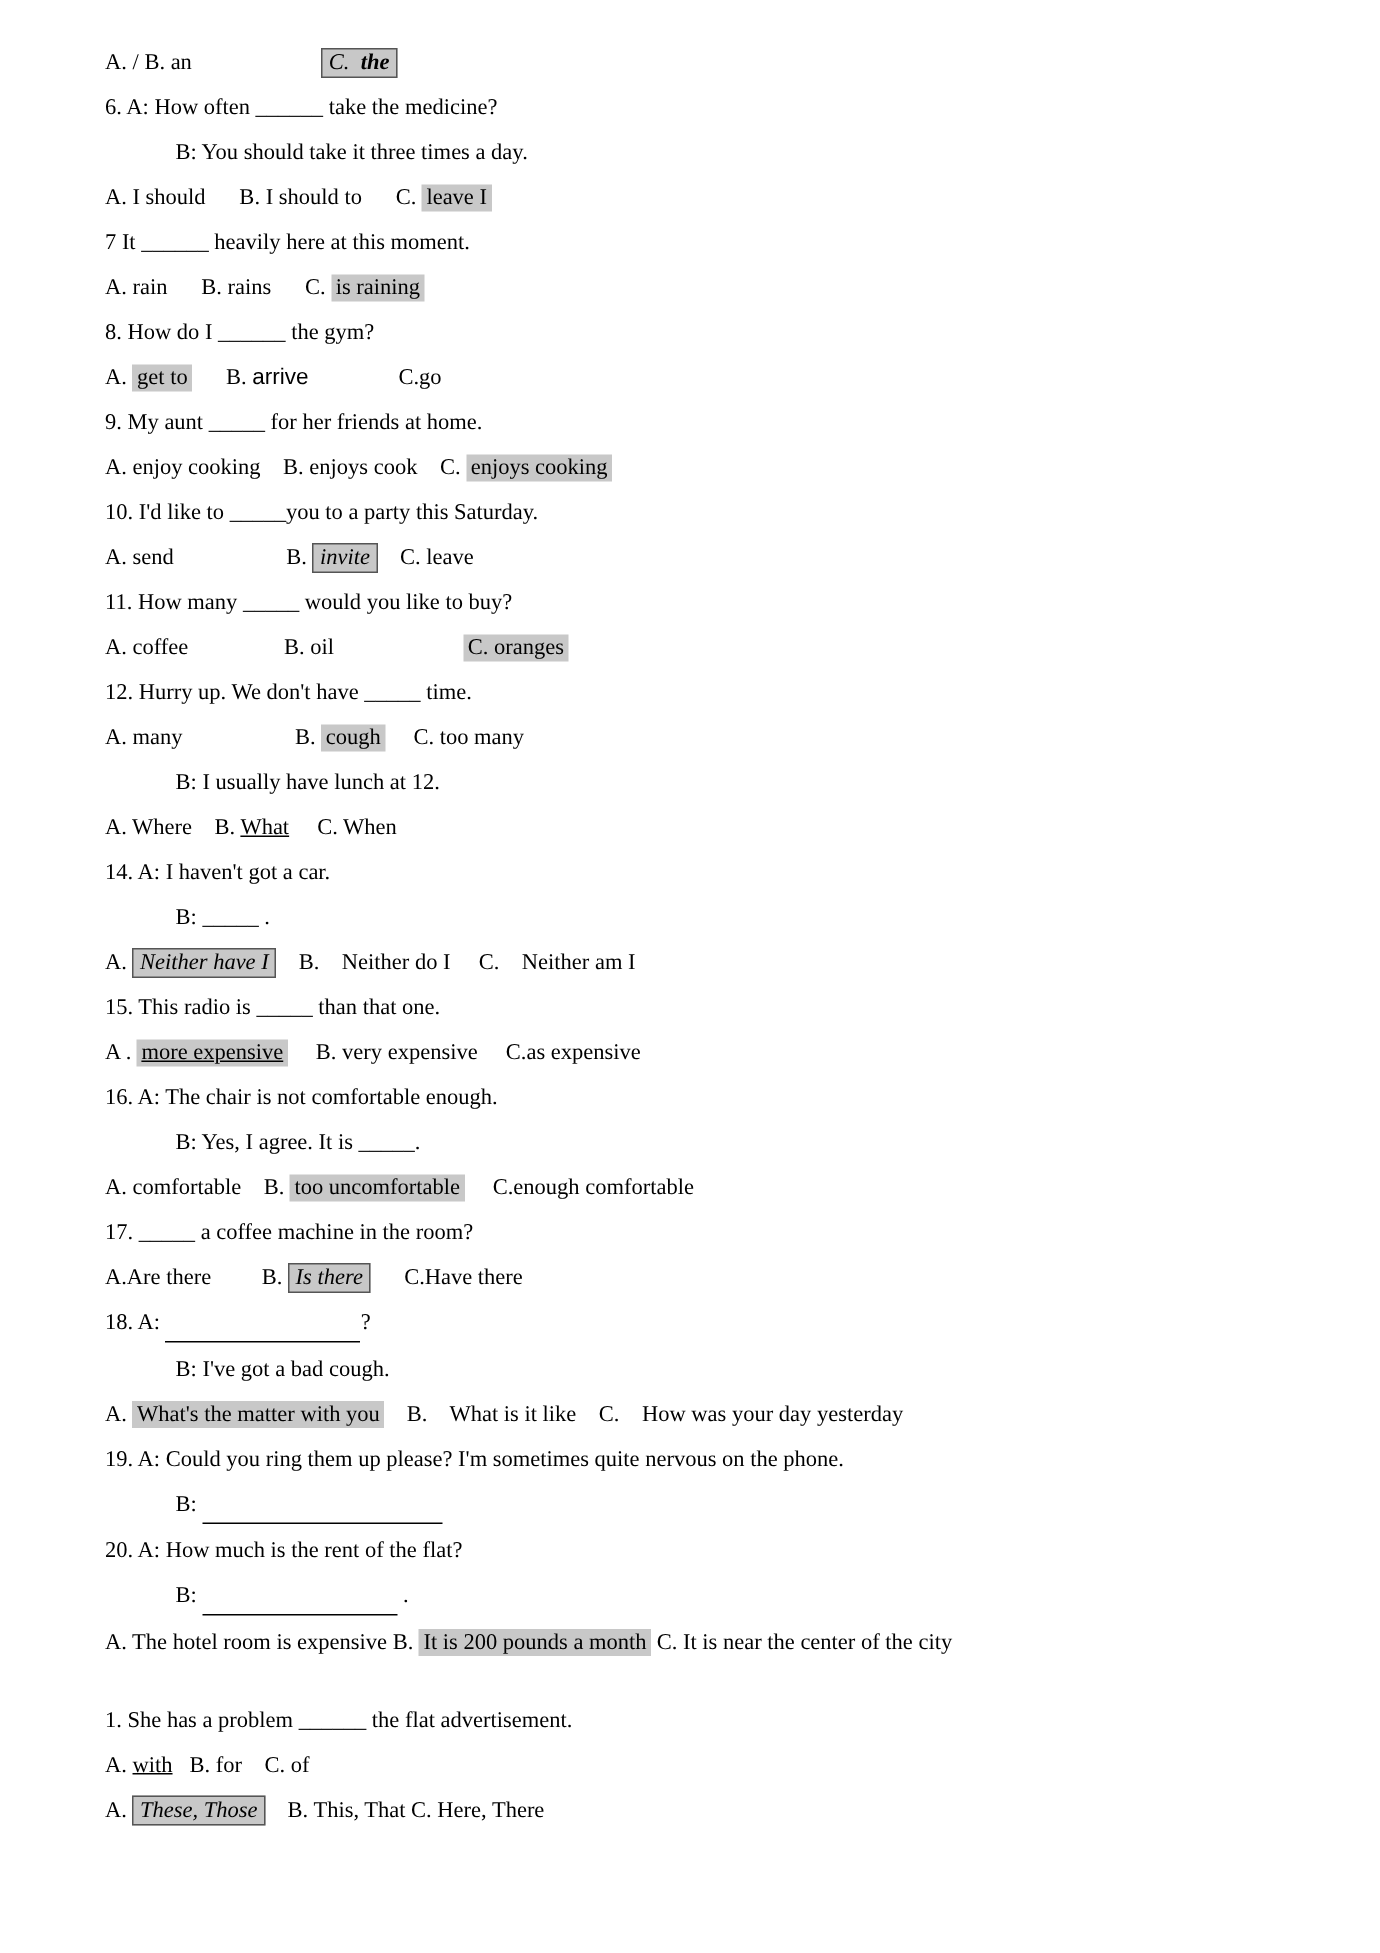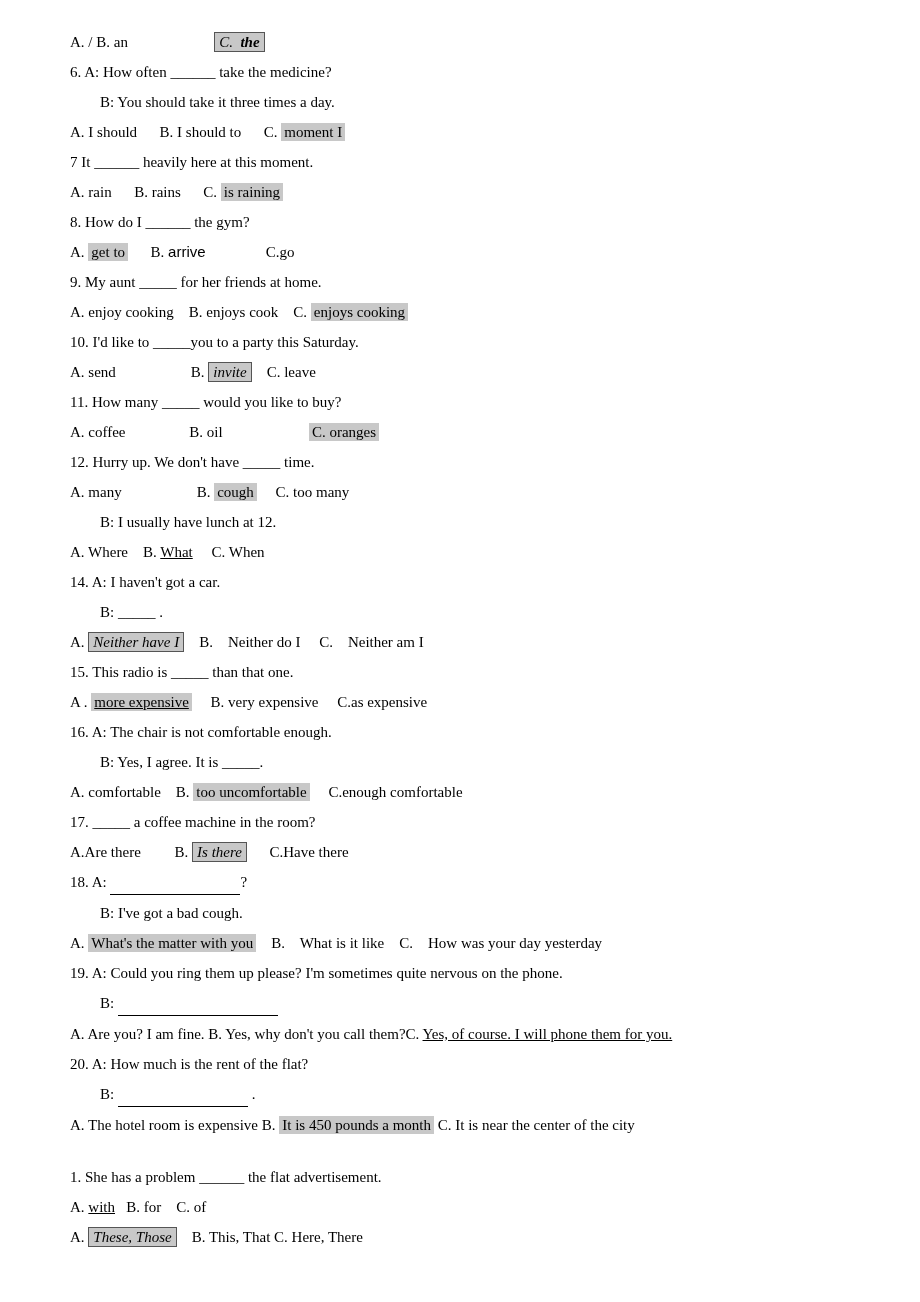--- a/index.html
+++ b/index.html
@@ -11,21 +11,21 @@
       width: 920px;
       min-height: 1302px;
       padding: 30px 60px 40px 70px;
       position: relative;
     }
     .line {
       margin-bottom: 6px;
       line-height: 1.6;
     }
     .indent {
-      margin-left: 30px;
+      margin-left: 47px;
     }
     .highlight {
       background-color: #c8c8c8;
       padding: 1px 3px;
     }
     .underline {
       text-decoration: underline;
     }
     .box {
       border: 1px solid #555;
@@ -53,21 +53,21 @@
   <div class="line">
     <span>6. A: How often ______ take the medicine?</span>
   </div>
 
   <div class="line indent">
     <span>B: You should take it three times a day.</span>
   </div>
 
   <div class="line">
     <span>A.  I should &nbsp;&nbsp;&nbsp;&nbsp; B. I should to &nbsp;&nbsp;&nbsp;&nbsp; C. </span>
-    <span class="highlight">moment I</span>
+    <span class="highlight">leave I</span>
   </div>
 
   <div class="line">
     <span>7 It ______ heavily here at this moment.</span>
   </div>
 
   <div class="line">
     <span>A.  rain &nbsp;&nbsp;&nbsp;&nbsp; B.  rains &nbsp;&nbsp;&nbsp;&nbsp; C. </span>
     <span class="highlight">is raining</span>
   </div>
@@ -194,36 +194,32 @@
   </div>
 
   <div class="line">
     <span>19.   A: Could you ring them up please? I'm sometimes quite nervous on the phone.</span>
   </div>
 
   <div class="line indent">
     <span>B: <span class="blank-long" style="min-width:160px;">&nbsp;&nbsp;&nbsp;&nbsp;&nbsp;&nbsp;&nbsp;&nbsp;&nbsp;&nbsp;&nbsp;&nbsp;&nbsp;&nbsp;&nbsp;&nbsp;&nbsp;&nbsp;&nbsp;&nbsp;</span></span>
   </div>
 
-  <div class="line">
-    <span>A. Are you? I am fine. B. Yes, why don't you call them?C. </span>
-    <span class="underline">Yes, of course. I will phone them for you.</span>
-  </div>
 
   <div class="line">
     <span>20.   A: How much is the rent of the flat?</span>
   </div>
 
   <div class="line indent">
     <span>B: <span class="blank-long" style="min-width:130px;">&nbsp;&nbsp;&nbsp;&nbsp;&nbsp;&nbsp;&nbsp;&nbsp;&nbsp;&nbsp;&nbsp;&nbsp;&nbsp;&nbsp;</span> .</span>
   </div>
 
   <div class="line">
     <span>A.   The hotel room is expensive B.   </span>
-    <span class="highlight">It is 450 pounds a month</span>
+    <span class="highlight">It is 200 pounds a month</span>
     <span> C.   It is near the center of the city</span>
   </div>
 
   <div style="height:22px;"></div>
 
   <div class="line">
     <span>1.   She has a problem ______ the flat advertisement.</span>
   </div>
 
   <div class="line">

